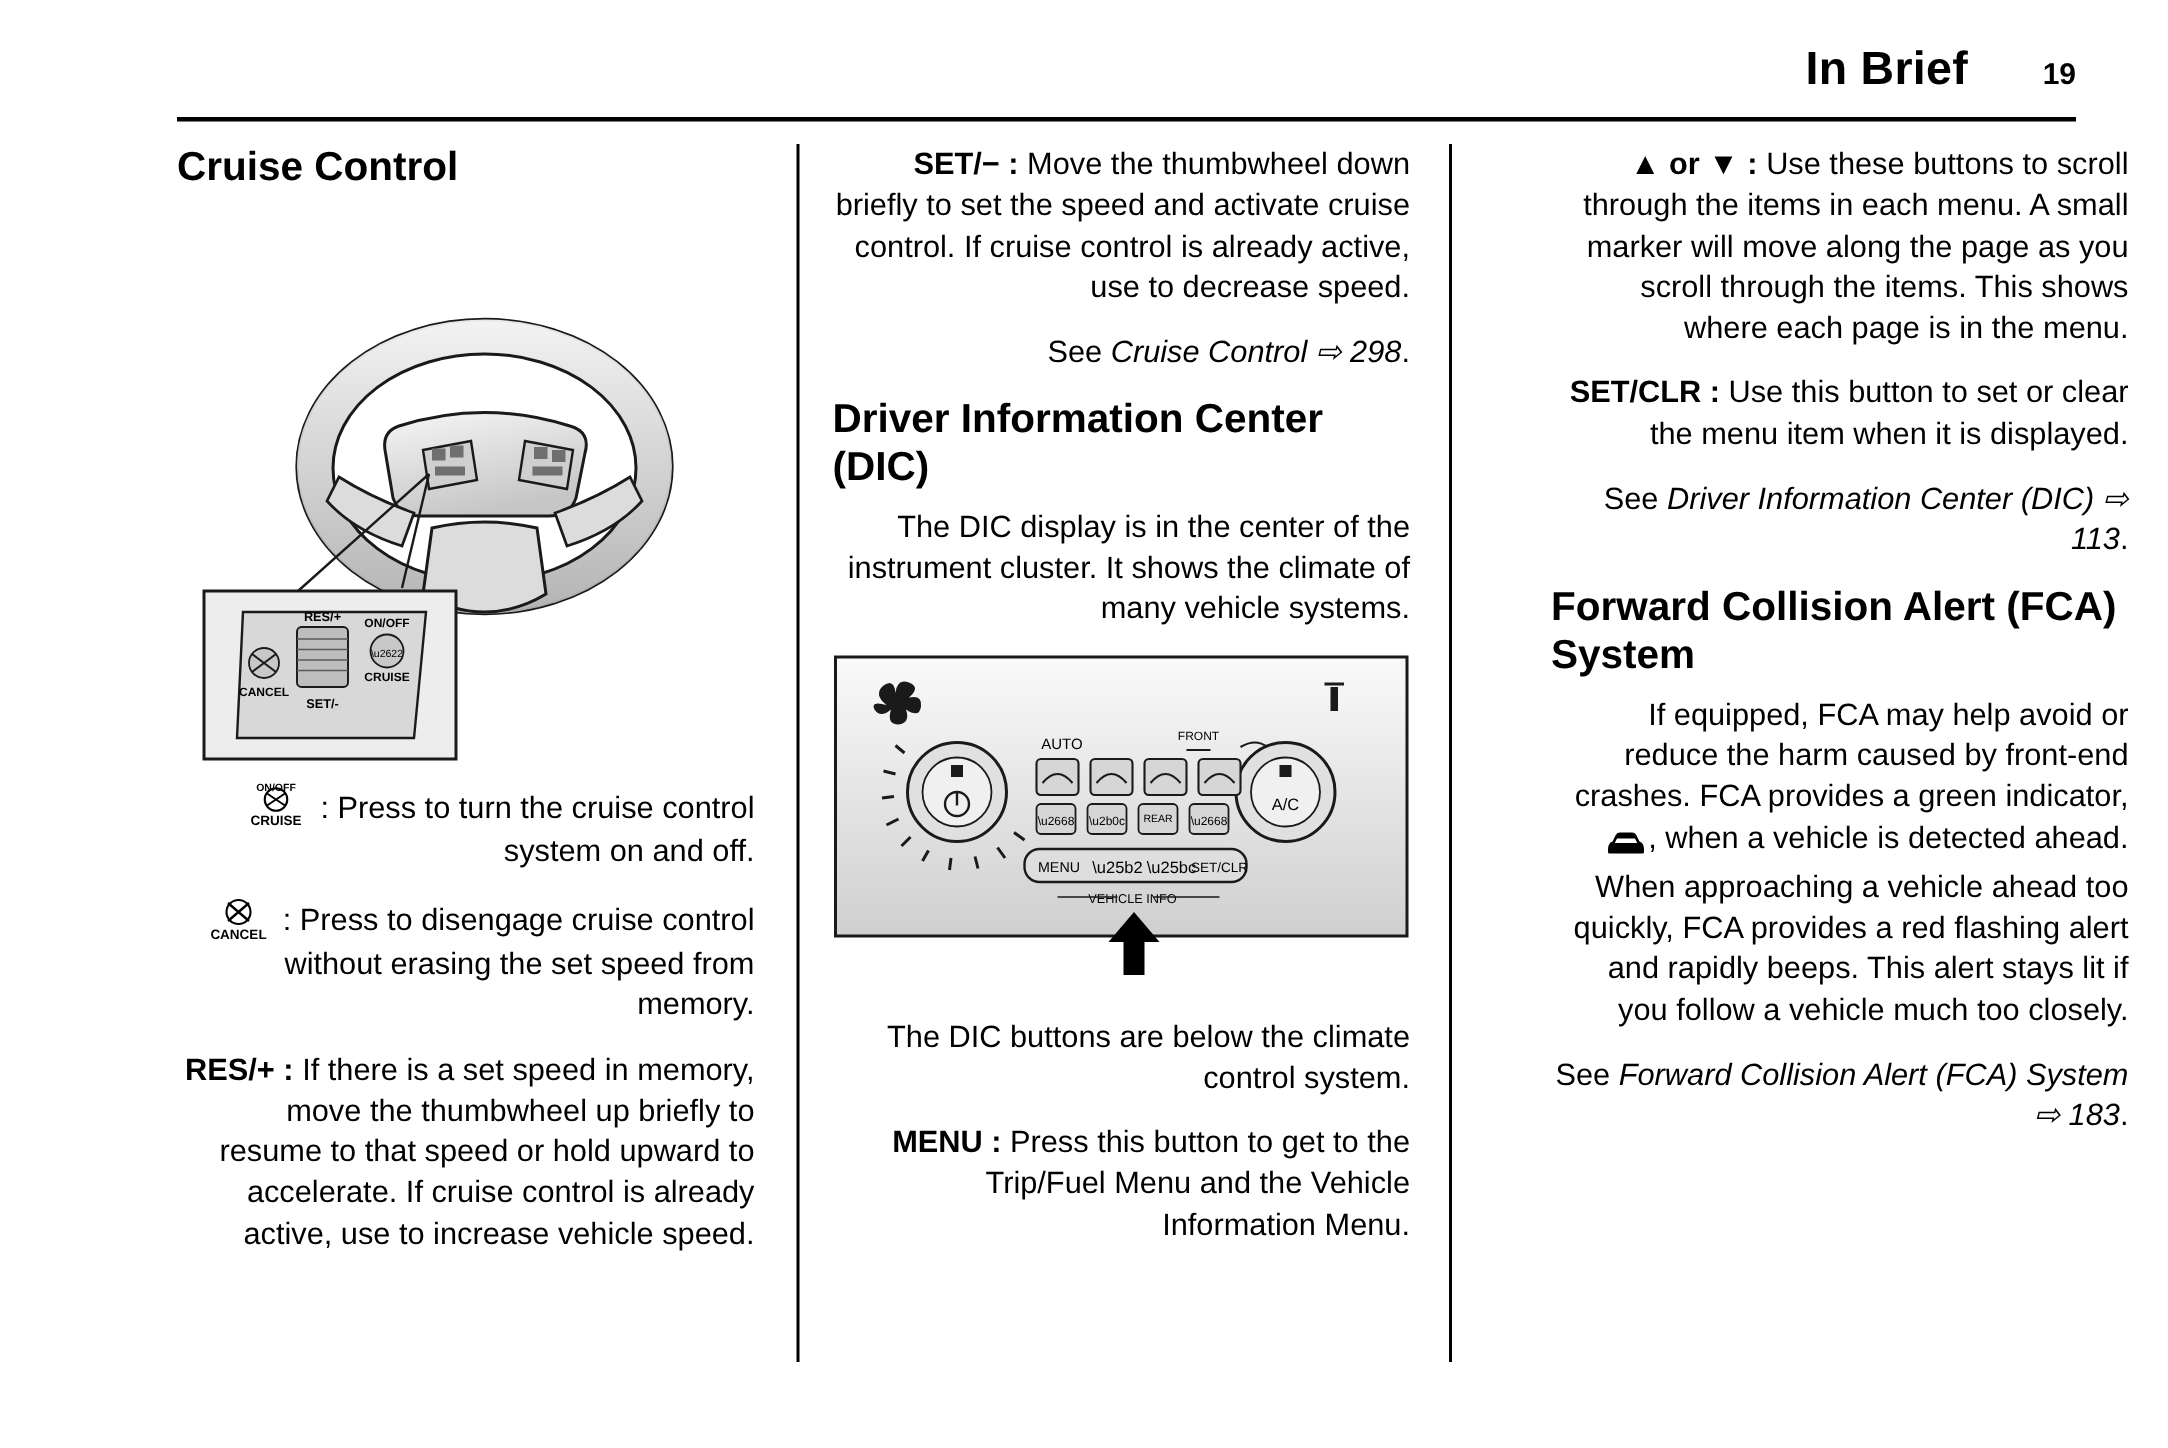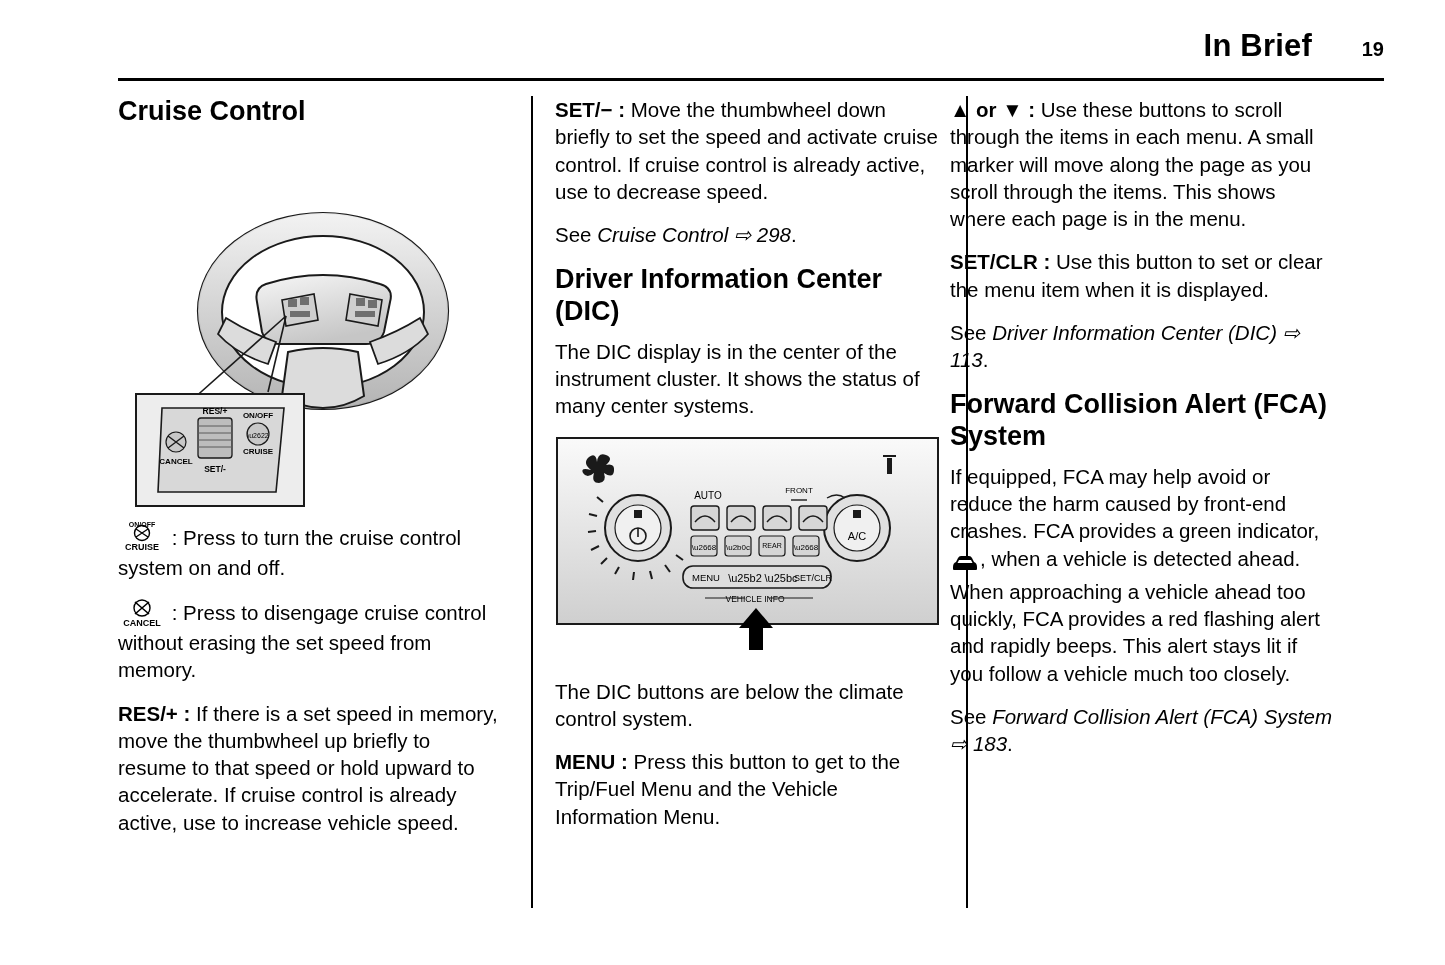--- a/index.html
+++ b/index.html
@@ -51,21 +51,21 @@
     background: #000;
   }
   
   .col {
     position: absolute;
     top: 96px;
     width: 385px;
   }
   #col1 { left: 118px; }
   #col2 { left: 555px; }
-  #col3 { left: 950px; }
+  #col3 { left: 1034px; }
 
   .col-div {
     position: absolute;
     top: 96px;
     width: 2px;
     height: 812px;
     background: #000;
   }
   #div1 { left: 531px; }
   #div2 { left: 966px; }
@@ -75,20 +75,21 @@
     font-weight: bold;
     margin: 0 0 18px 0;
     line-height: 1.18;
   }
   h1.sec.tight { margin-bottom: 10px; }
 
   p {
     font-size: 20.5px;
     line-height: 1.33;
     margin: 0 0 16px 0;
+    text-align: right;
   }
   p.last { margin-bottom: 0; }
   .b { font-weight: bold; }
   .i { font-style: italic; }
 
   
   .fig-wheel {
     position: relative;
     width: 385px;
     height: 370px;
@@ -229,21 +230,21 @@
     <p>
       <span class="b">SET/− : </span><span>Move the thumbwheel down briefly to set the speed and activate cruise control. If cruise control is already active, use to decrease speed.</span>
     </p>
 
     <p>
       <span>See </span><span class="i">Cruise Control</span><span class="i"> ⇨ </span><span class="i">298</span><span>.</span>
     </p>
 
     <h1 class="sec tight">Driver Information Center (DIC)</h1>
 
-    <p>The DIC display is in the center of the instrument cluster. It shows the status of many center systems.</p>
+    <p>The DIC display is in the center of the instrument cluster. It shows the climate of many vehicle systems.</p>
 
     <div class="fig-climate">
       <svg width="385" height="230" viewBox="0 0 385 230">
         <defs>
           <linearGradient id="panelg" x1="0" y1="0" x2="0" y2="1">
             <stop offset="0%" stop-color="#fafafa"></stop>
             <stop offset="100%" stop-color="#cfcfcf"></stop>
           </linearGradient>
         </defs>
         <rect x="2" y="2" width="381" height="186" fill="url(#panelg)" stroke="#1a1a1a" stroke-width="2"></rect>

